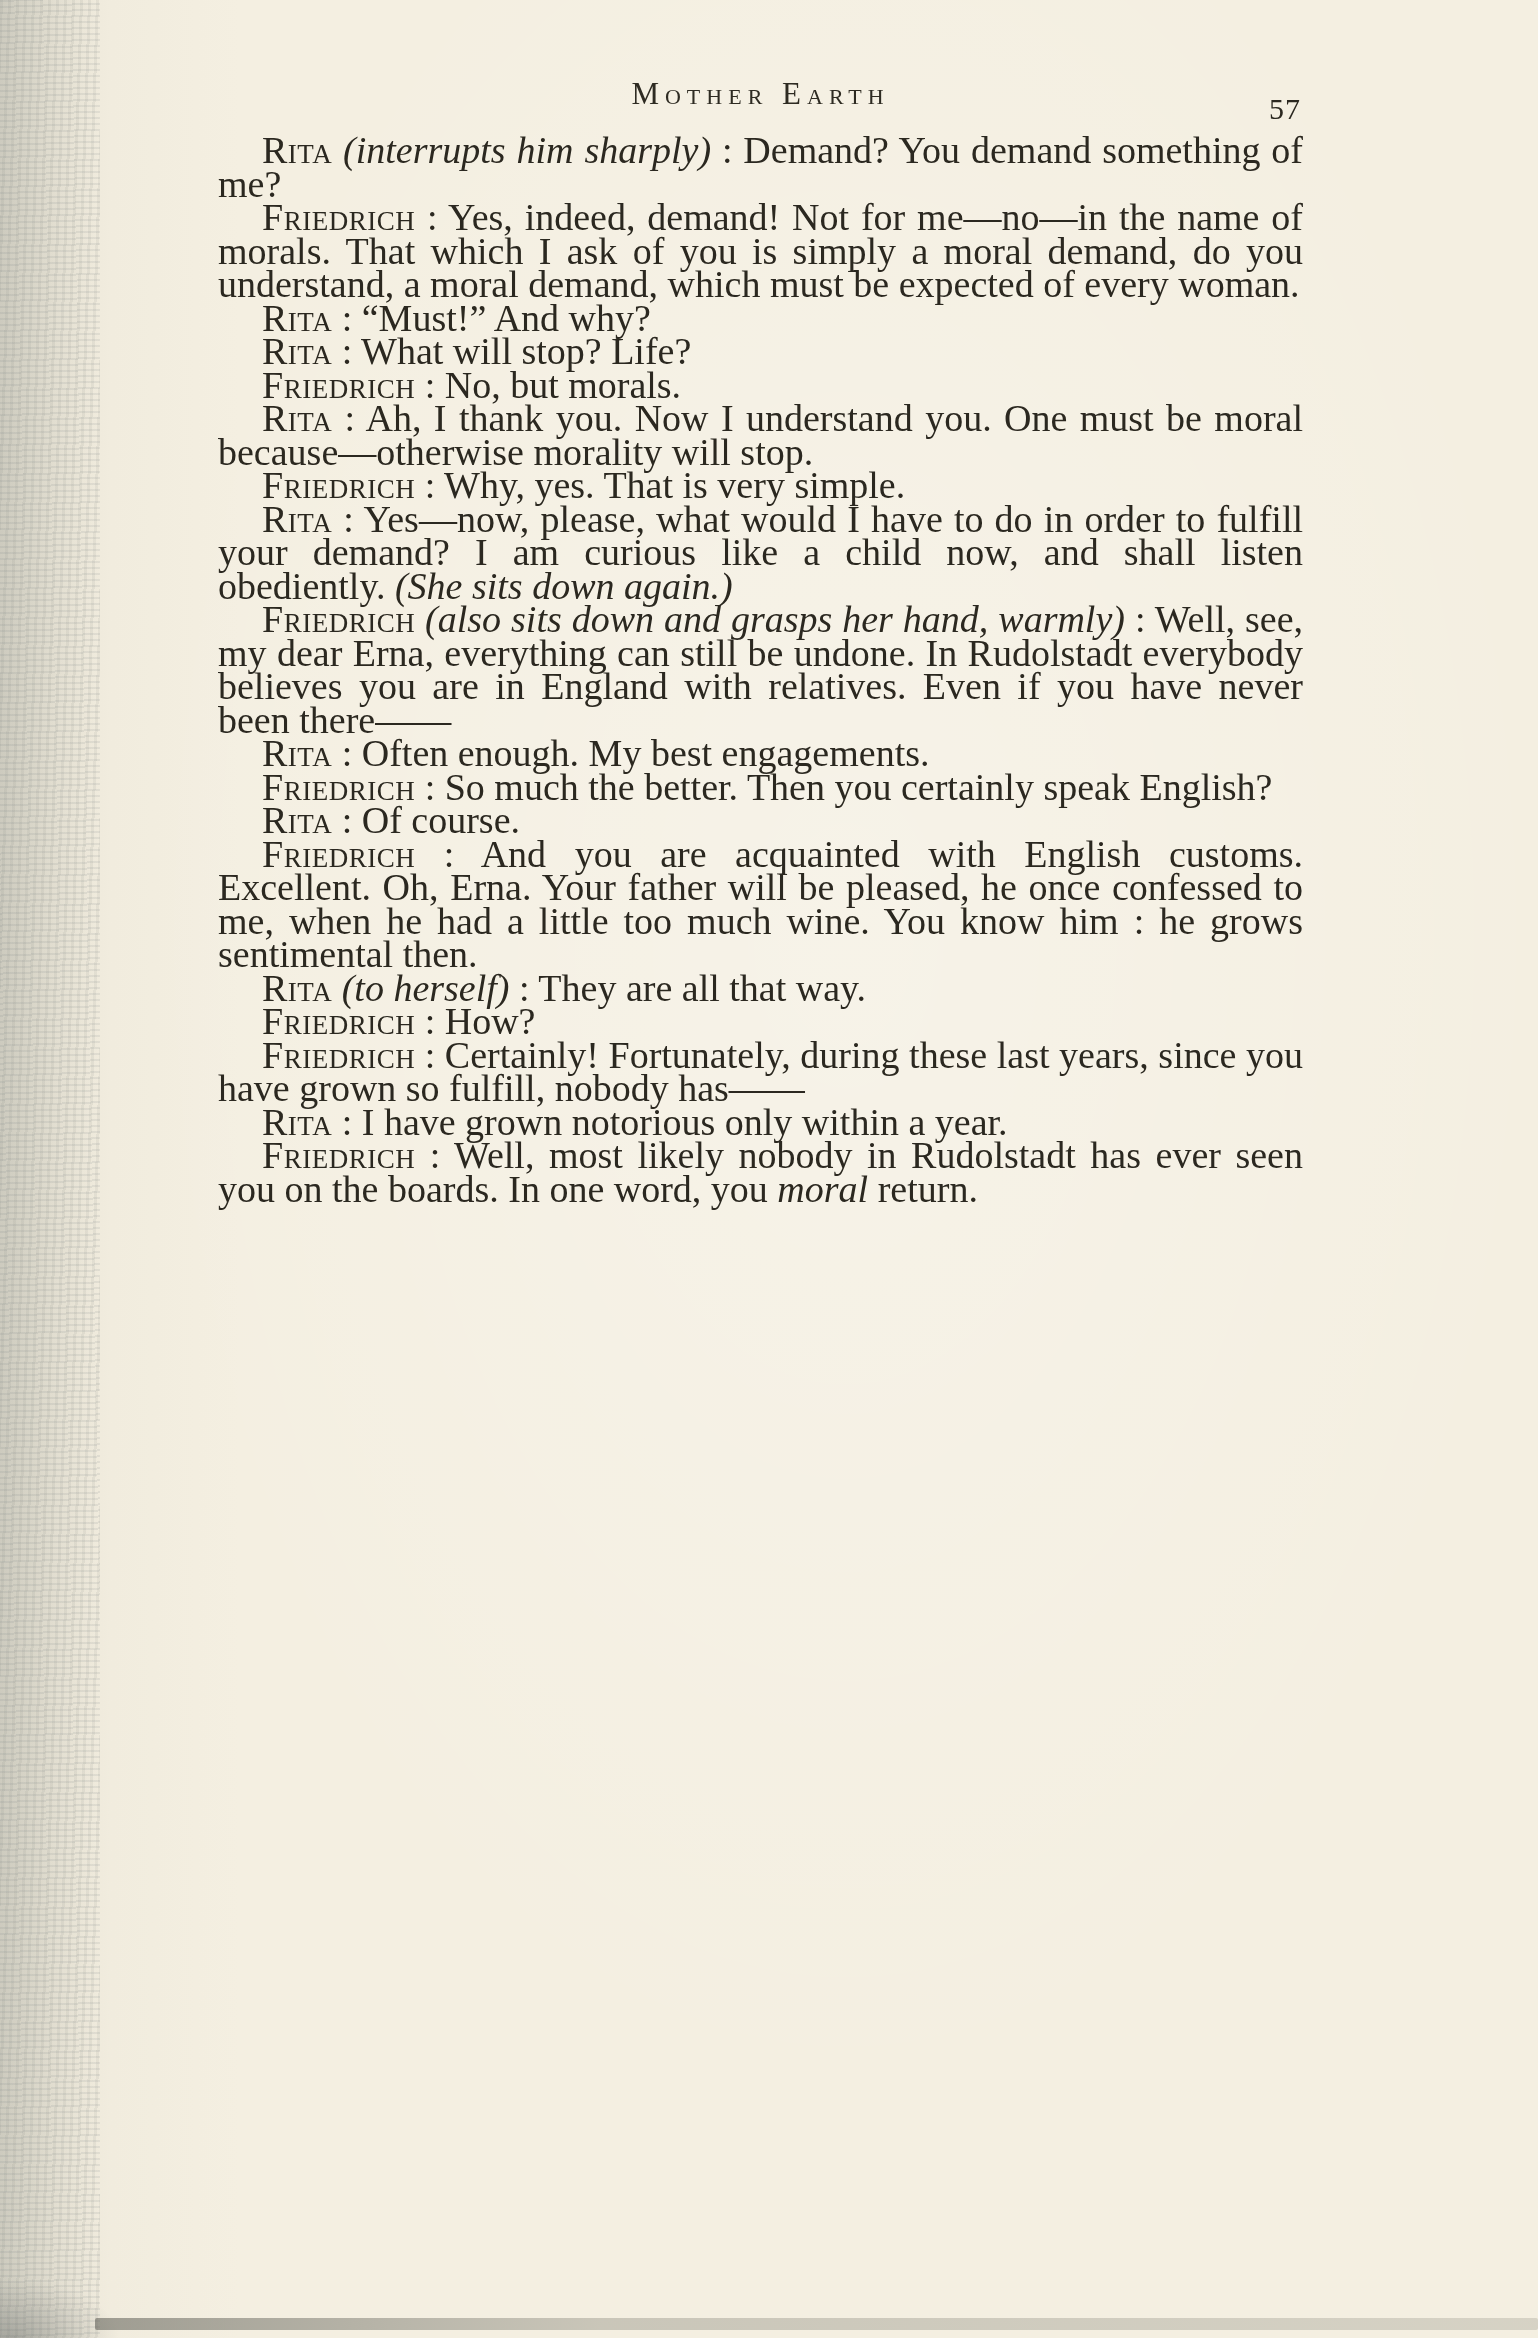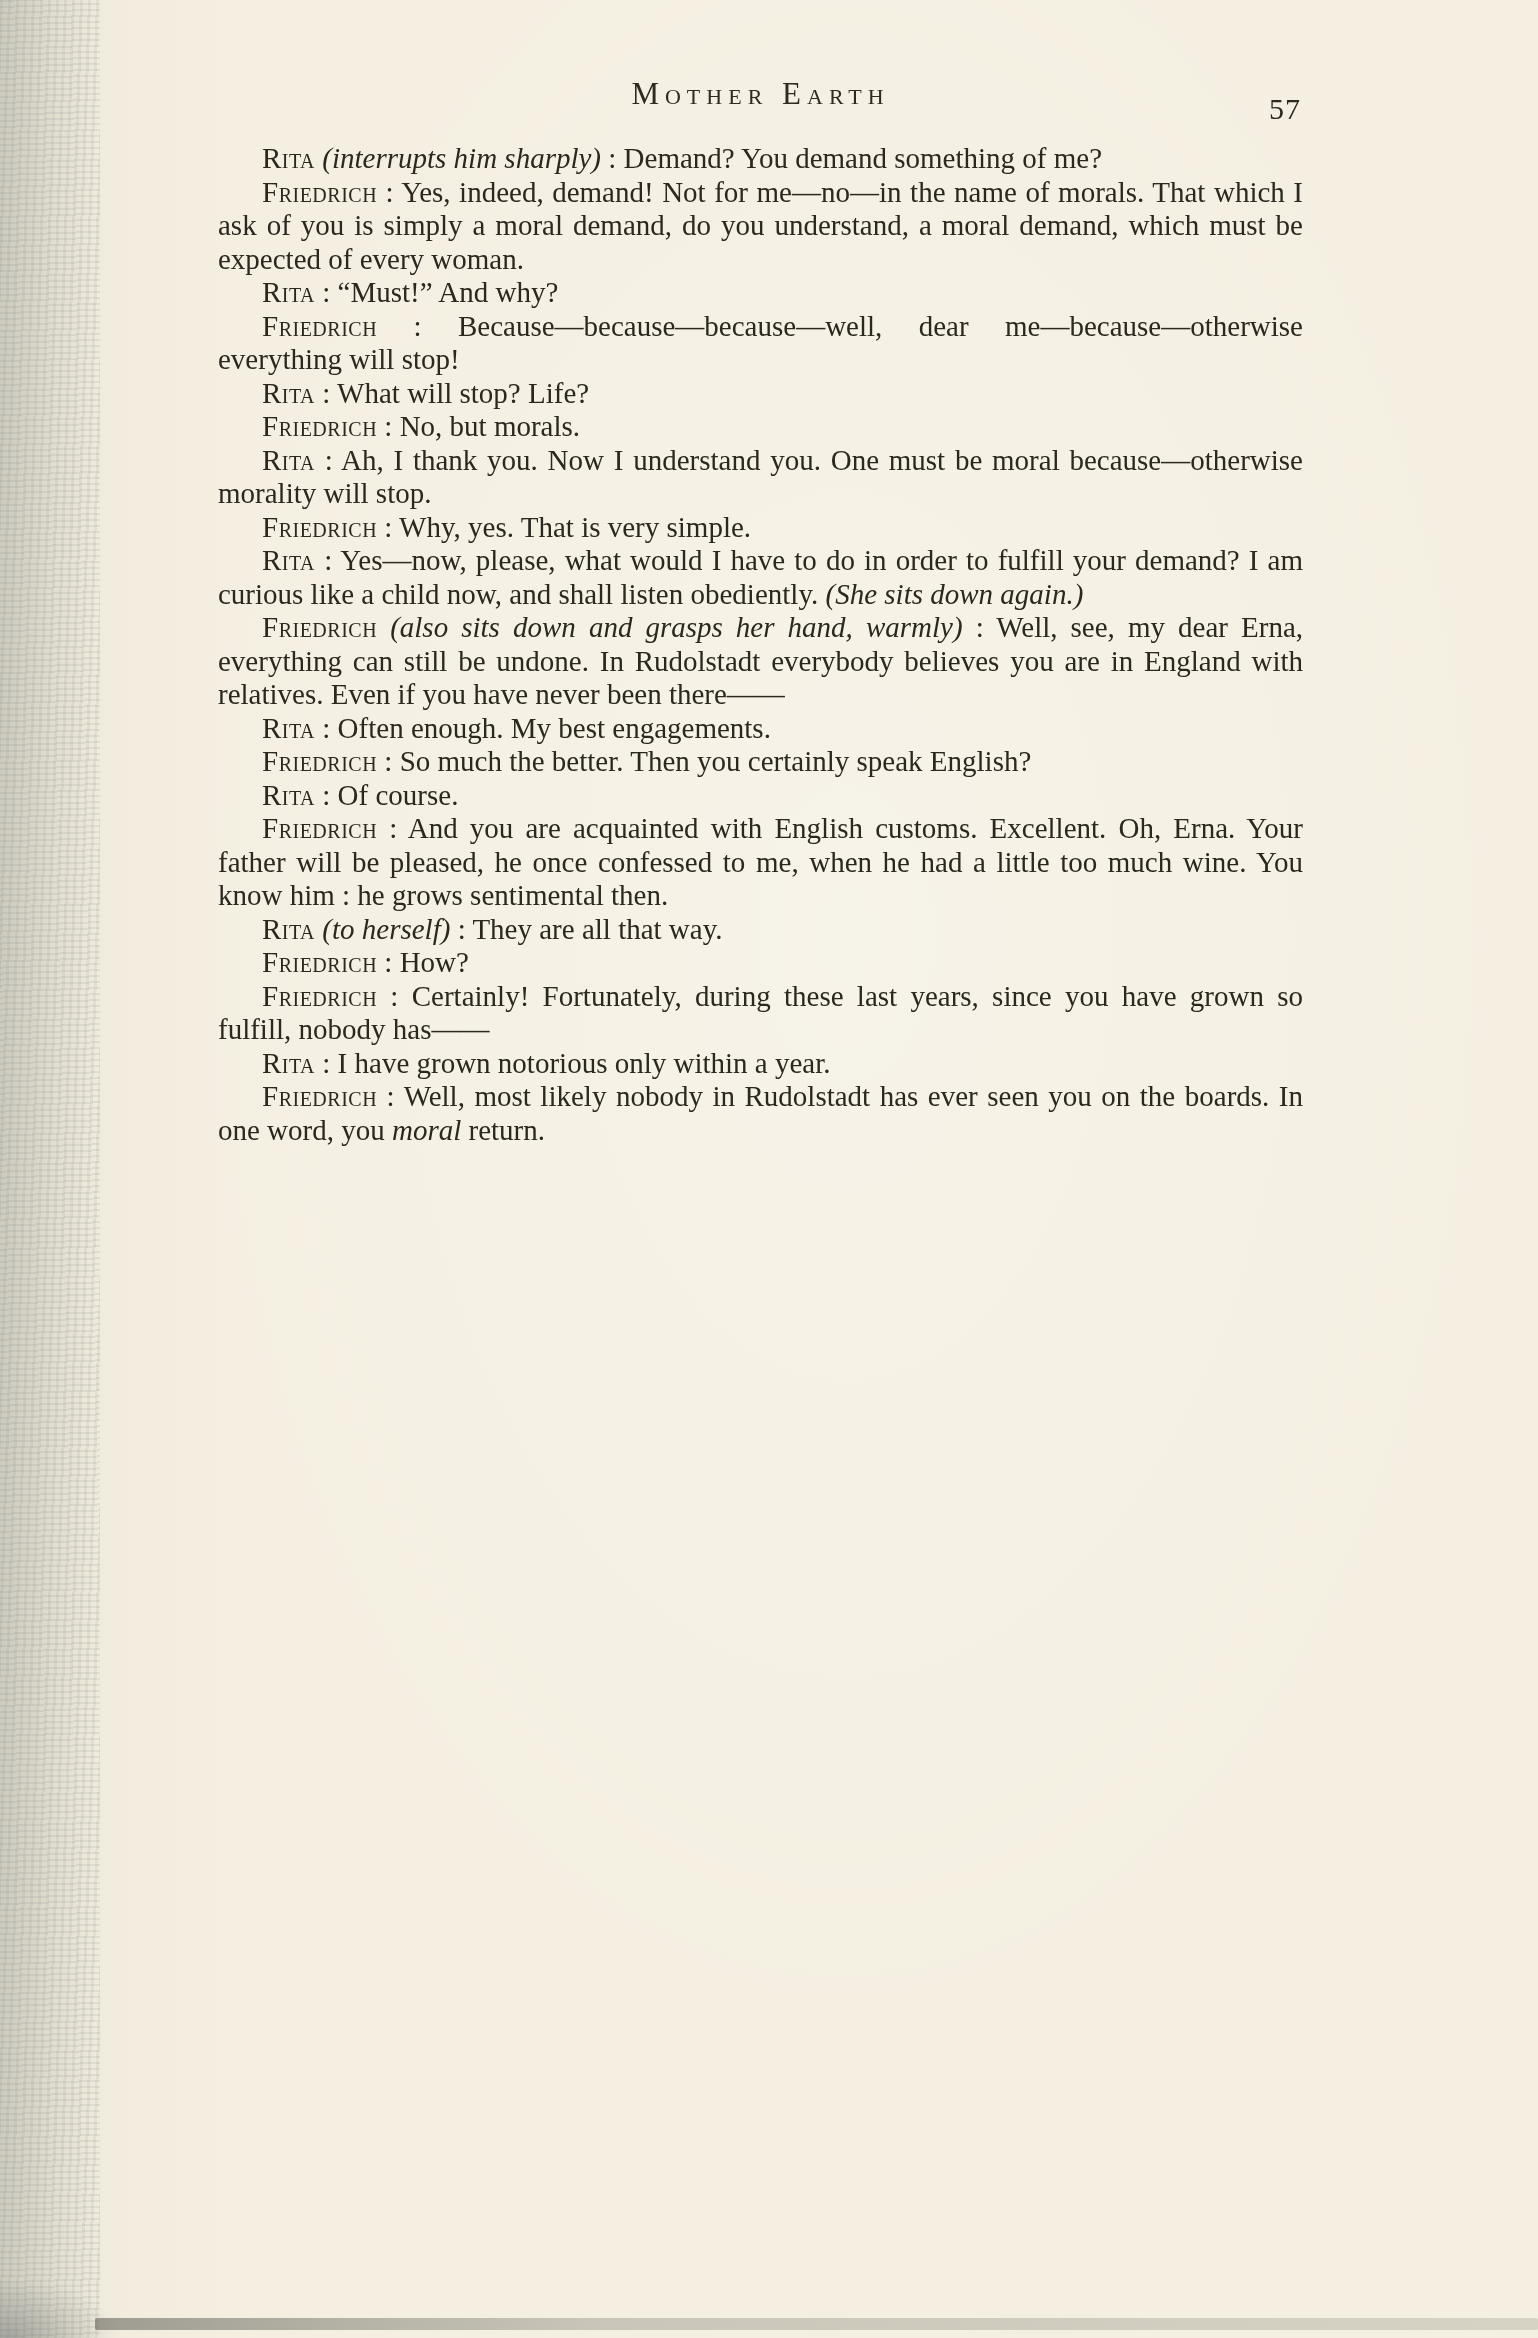--- a/index.html
+++ b/index.html
@@ -62,22 +62,22 @@
   }
   .pagenum {
     position: absolute;
     right: 2px;
     top: 16px;
     font-size: 30px;
     letter-spacing: 1px;
   }
 
   .page-body {
-    margin-top: 22px;
-    font-size: 29px;
+    margin-top: 14px;
+    font-size: 38px;
     line-height: 33.5px;
     text-align: justify;
   }
   .page-body p.para {
     margin: 0;
     text-indent: 44px;
   }
   .sc {
     font-variant: small-caps;
     letter-spacing: 0.5px;
@@ -98,21 +98,20 @@
     <div class="header">
       <span class="title">Mother Earth</span>
       <span class="pagenum">57</span>
     </div>
 
     <div class="page-body">
 
     <p class="para"><span class="sc">Rita</span><span class="it"> (interrupts him sharply)</span><span> : Demand?  You demand something of me?</span></p>
         <p class="para"><span class="sc">Friedrich</span><span> : Yes, indeed, demand!  Not for me—no—in the name of morals.  That which I ask of you is simply a moral demand, do you understand, a moral demand, which must be expected of every woman.</span></p>
         <p class="para"><span class="sc">Rita</span><span> : “Must!”  And why?</span></p>
-        <p class="para"><span class="sc">Friedrich</span><span> :  Because—because—because—well,  dear me—because—otherwise everything will stop!</span></p>
         <p class="para"><span class="sc">Rita</span><span> : What will stop?  Life?</span></p>
         <p class="para"><span class="sc">Friedrich</span><span> : No, but morals.</span></p>
         <p class="para"><span class="sc">Rita</span><span> : Ah, I thank you.  Now I understand you.  One must be moral because—otherwise morality will stop.</span></p>
         <p class="para"><span class="sc">Friedrich</span><span> : Why, yes.  That is very simple.</span></p>
         <p class="para"><span class="sc">Rita</span><span> : Yes—now, please, what would I have to do in order to fulfill your demand?  I am curious like a child now, and shall listen obediently.  </span><span class="it">(She sits down again.)</span></p>
         <p class="para"><span class="sc">Friedrich</span><span> </span><span class="it">(also sits down and grasps her hand, warmly)</span><span> : Well, see, my dear Erna, everything can still be undone.  In Rudolstadt everybody believes you are in England with relatives.  Even if you have never been there——</span></p>
         <p class="para"><span class="sc">Rita</span><span> : Often enough.  My best engagements.</span></p>
         <p class="para"><span class="sc">Friedrich</span><span> : So much the better.  Then you certainly speak English?</span></p>
         <p class="para"><span class="sc">Rita</span><span> : Of course.</span></p>
         <p class="para"><span class="sc">Friedrich</span><span> : And you are acquainted with English customs.  Excellent.  Oh, Erna.  Your father will be pleased, he once confessed to me, when he had a little too much wine.  You know him : he grows sentimental then.</span></p>

